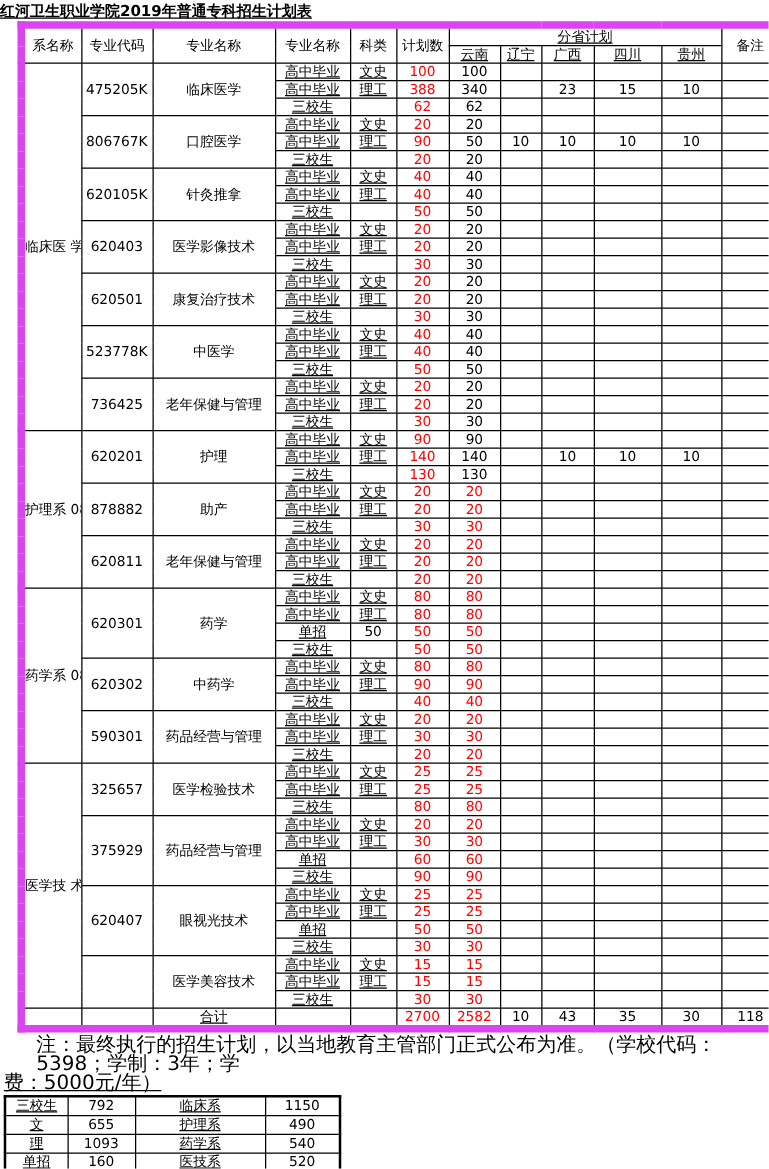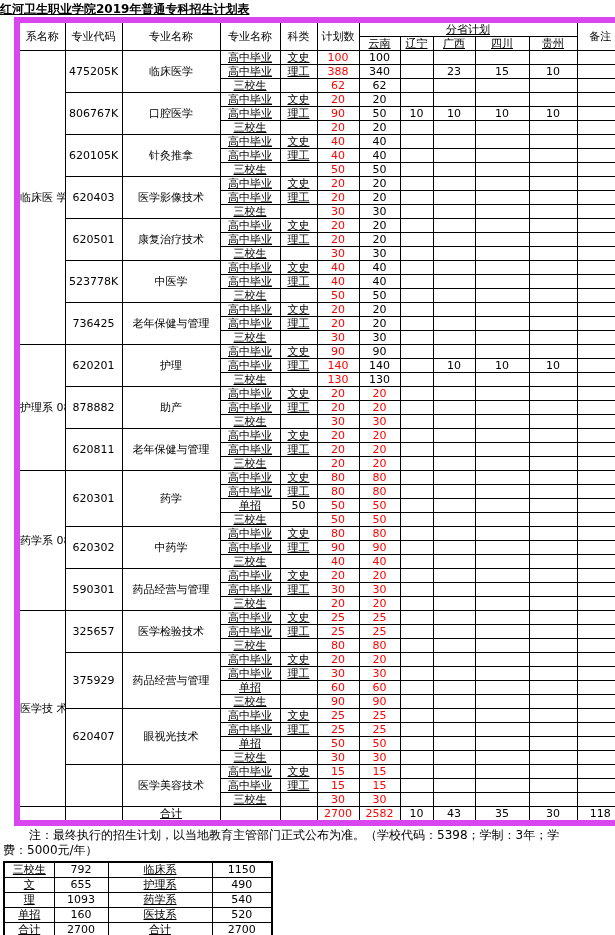--- a/index.html
+++ b/index.html
@@ -19,24 +19,24 @@
     font-size:11px;font-weight:normal;line-height:13px;height:12px;
     overflow:hidden;white-space:nowrap;
   }
   table.main thead th{height:12px;}
   table.main tbody td{height:13px;}
   td.dept{white-space:pre-line;line-height:13px;font-size:11px;}
   .red{color:#ff0000;}
   .u{text-decoration:underline;}
   tr.total-row td{height:14px;}
   .note{
-    font-size:12px;line-height:15px;margin-top:2px;width:612px;
+    font-size:16px;line-height:15px;margin-top:2px;width:612px;
   }
   .note .l1{padding-left:29px;}
-  .note .l2{padding-left:3px;}
+  .note .l2{padding-left:3px;text-decoration:underline;}
   table.summary{margin-left:3px;margin-top:3px;width:268px;border:2px solid #000;}
   table.summary td{
     border:1px solid #000;padding:0;text-align:center;
     font-size:11px;height:14px;line-height:14px;overflow:hidden;white-space:nowrap;
   }
 </style>
 </head>
 <body>
 
 <div class="page">

